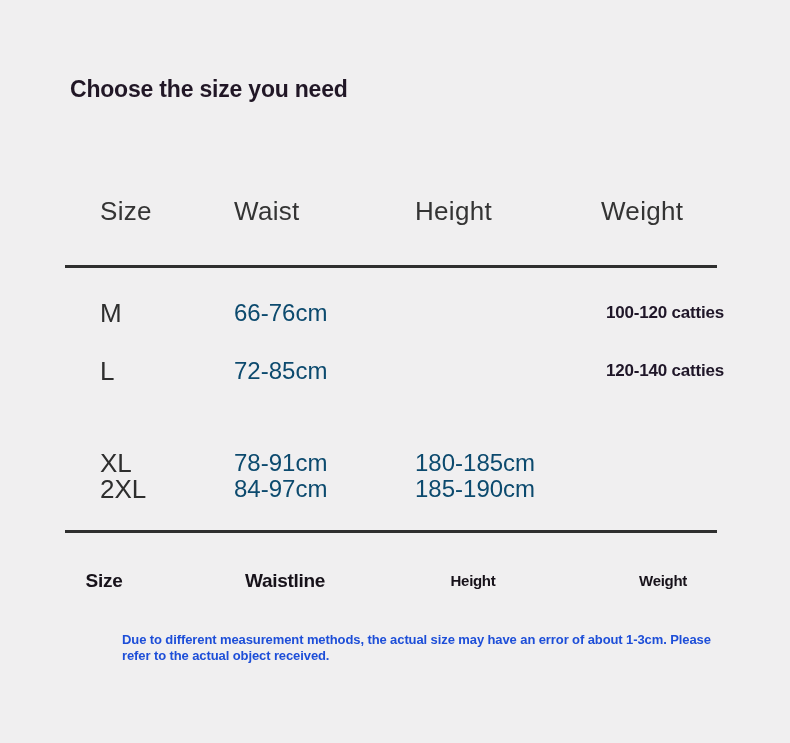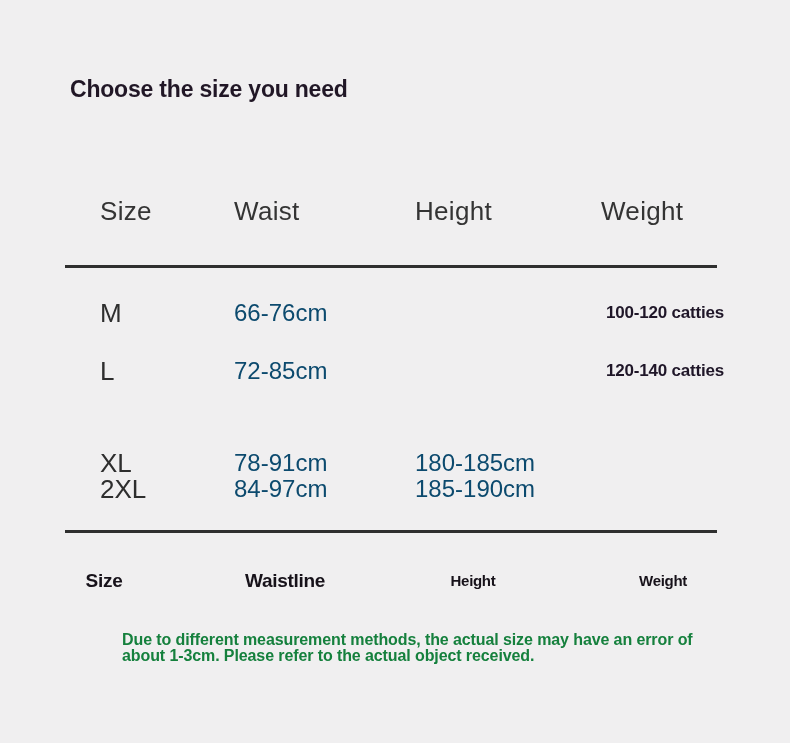--- a/index.html
+++ b/index.html
@@ -108,24 +108,24 @@
   .legend-sm { font-size: 15px; }
   .lg-1 { left: 39px; }
   .lg-2 { left: 220px; }
   .lg-3 { left: 408px; }
   .lg-4 { left: 598px; }
   .note {
     position: absolute;
     left: 57px;
     top: 632px;
     width: 602px;
-    font-size: 16px;
+    font-size: 13px;
     font-weight: bold;
     line-height: 16px;
-    color: #15803d;
+    color: #1d4ed8;
     letter-spacing: -0.1px;
   }
 </style>
 </head>
 <body>
 
 <div class="page">
 
   <div class="page-title">Choose the size you need</div>
 

